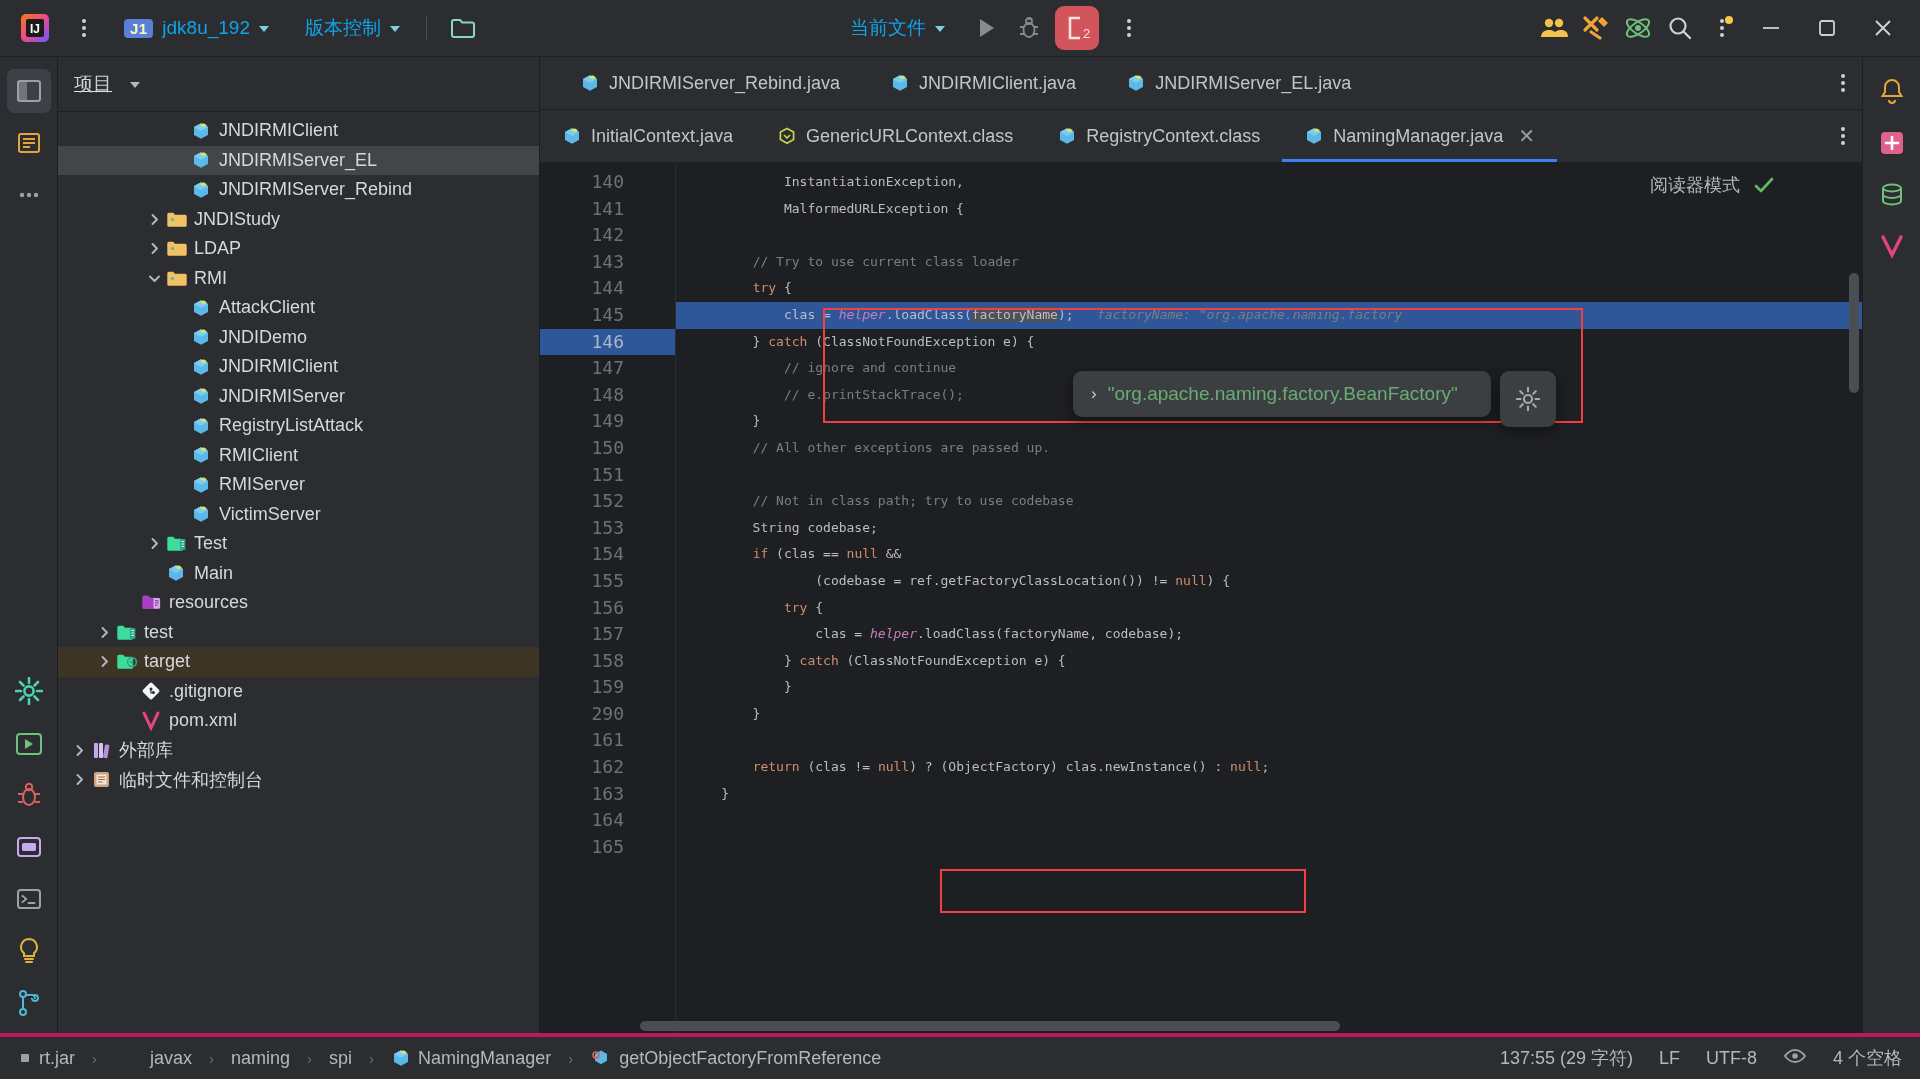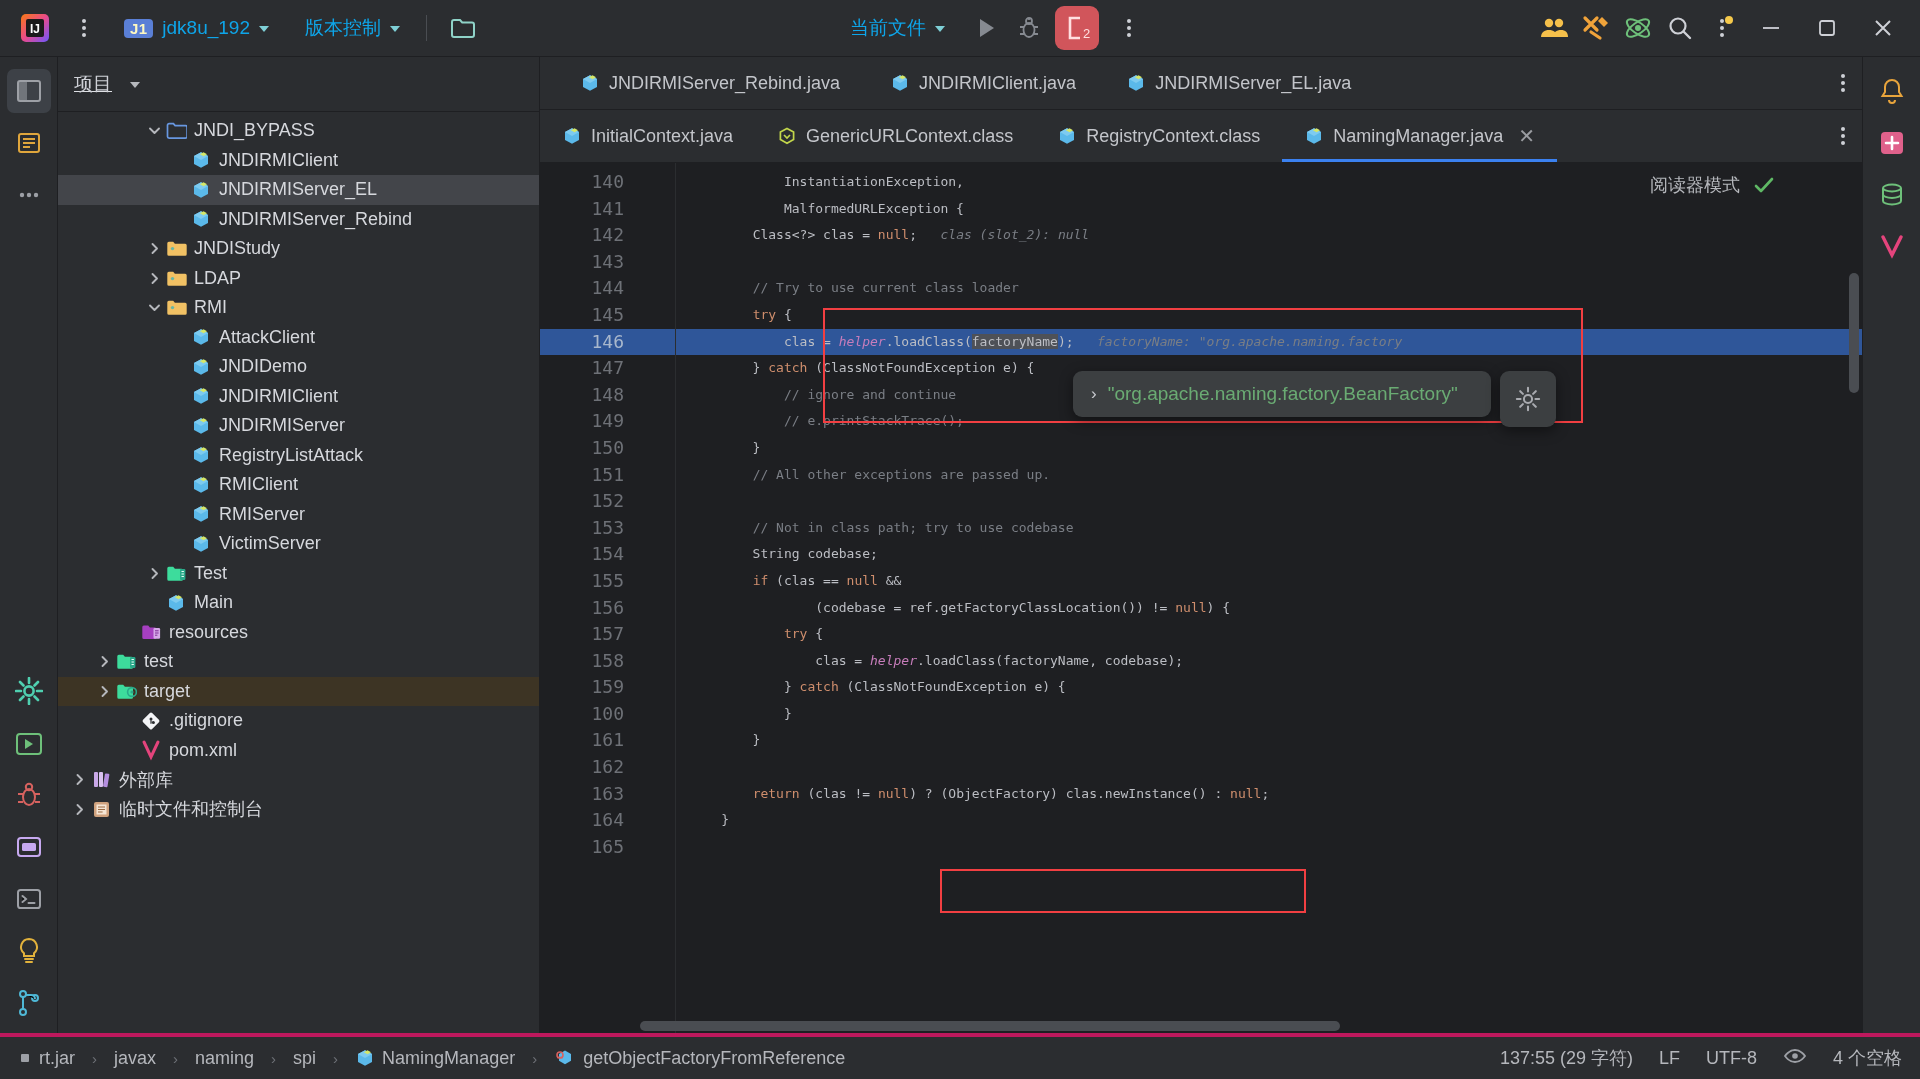--- a/index.html
+++ b/index.html
@@ -328,33 +328,20 @@
       </div>
     </div>
 
     <div class="tree-pane">
       <div class="tree-head">
         <span class="t">项目</span>
         <span class="chev gray"></span>
       </div>
       <div class="tree-scroll" id="tree-scroll">
           <div class="node">
-            <span class="arrow" style="margin-left: 85px;">
-              <svg width="15" height="15" viewBox="0 0 15 15">
-                <path d="M3 5.5l4.5 4.5L12 5.5" fill="none" stroke="#b5b7bc" stroke-width="1.9" stroke-linecap="round" stroke-linejoin="round"></path>
-              </svg>
-            </span>
-            <span class="ni">
-              <svg width="21" height="19" viewBox="0 0 21 19">
-                <path d="M1.5 4.2a1.6 1.6 0 011.6-1.6h4.3l1.7 2h10.4a1.6 1.6 0 011.6 1.6v9.3a1.6 1.6 0 01-1.6 1.6H3.1a1.6 1.6 0 01-1.6-1.6z" fill="none" stroke="#6897e0" stroke-width="1.7"></path>
-              </svg>
-            </span>
-            <span>JNDI_BYPASS</span>
-          </div>
-          <div class="node">
             <span class="arrow" style="margin-left: 110px;"></span>
             <span class="ni">
               <svg width="20" height="20" viewBox="0 0 20 20">
                 <path d="M10 2.2l7 3.9v7.8l-7 3.9-7-3.9V6.1z" fill="#5bb9ea"></path>
                 <path d="M10 2.2l7 3.9-7 3.9-7-3.9z" fill="#7ecbf0"></path>
                 <path d="M12.5 2.2l3.6 2-3.6 2.1-3.6-2.1z" fill="#d4e76a"></path>
               </svg>
             </span>
             <span>JNDIRMIClient</span>
           </div>
@@ -736,21 +723,21 @@
             <div class="gl">150</div>
             <div class="gl">151</div>
             <div class="gl">152</div>
             <div class="gl">153</div>
             <div class="gl">154</div>
             <div class="gl">155</div>
             <div class="gl">156</div>
             <div class="gl">157</div>
             <div class="gl">158</div>
             <div class="gl">159</div>
-            <div class="gl">100</div>
+            <div class="gl">290</div>
             <div class="gl">161</div>
             <div class="gl">162</div>
             <div class="gl">163</div>
             <div class="gl">164</div>
             <div class="gl">165</div>
           </div>
         <div class="gmark" id="gmark">
             <div class="gm"></div>
             <div class="gm"></div>
             <div class="gm"></div>
@@ -774,21 +761,20 @@
             <div class="gm"></div>
             <div class="gm"></div>
             <div class="gm"></div>
             <div class="gm"></div>
             <div class="gm"></div>
             <div class="gm"></div>
           </div>
         <div class="code" id="code">
             <div class="ln">            InstantiationException,</div>
             <div class="ln">            MalformedURLException {</div>
-            <div class="ln">        <span class="cls">Class</span>&lt;?&gt; clas = <span class="kw">null</span>;   <span class="hint">clas (slot_2): null</span></div>
             <div class="ln"></div>
             <div class="ln">        <span class="cm">// Try to use current class loader</span></div>
             <div class="ln">        <span class="kw">try</span> {</div>
             <div class="ln hl">            clas = <span class="fld">helper</span>.loadClass(<span class="idhl">factoryName</span>);   <span class="hint">factoryName: "org.apache.naming.factory</span></div>
             <div class="ln">        } <span class="kw">catch</span> (ClassNotFoundException e) {</div>
             <div class="ln">            <span class="cm">// ignore and continue</span></div>
             <div class="ln">            <span class="cm">// e.printStackTrace();</span></div>
             <div class="ln">        }</div>
             <div class="ln">        <span class="cm">// All other exceptions are passed up.</span></div>
             <div class="ln"></div>
@@ -865,21 +851,21 @@
     <div id="breadcrumb" class="crumb">
         <span style="display: inline-flex; align-items: center; gap: 7px;">
           <span style="display: inline-flex;">
             <svg width="14" height="14" viewBox="0 0 14 14">
               <rect x="3" y="3" width="8" height="8" rx="1" fill="#9da0a6"></rect>
             </svg>
           </span>
           <span>rt.jar</span>
         </span>
         <span class="crumb-sep">›</span>
-        <span style="display: inline-flex; align-items: center; gap: 7px;">
+        <span style="display: inline-flex; align-items: center; gap: 7px; margin-left: 36px;">
           <span>javax</span>
         </span>
         <span class="crumb-sep">›</span>
         <span style="display: inline-flex; align-items: center; gap: 7px;">
           <span>naming</span>
         </span>
         <span class="crumb-sep">›</span>
         <span style="display: inline-flex; align-items: center; gap: 7px;">
           <span>spi</span>
         </span>

